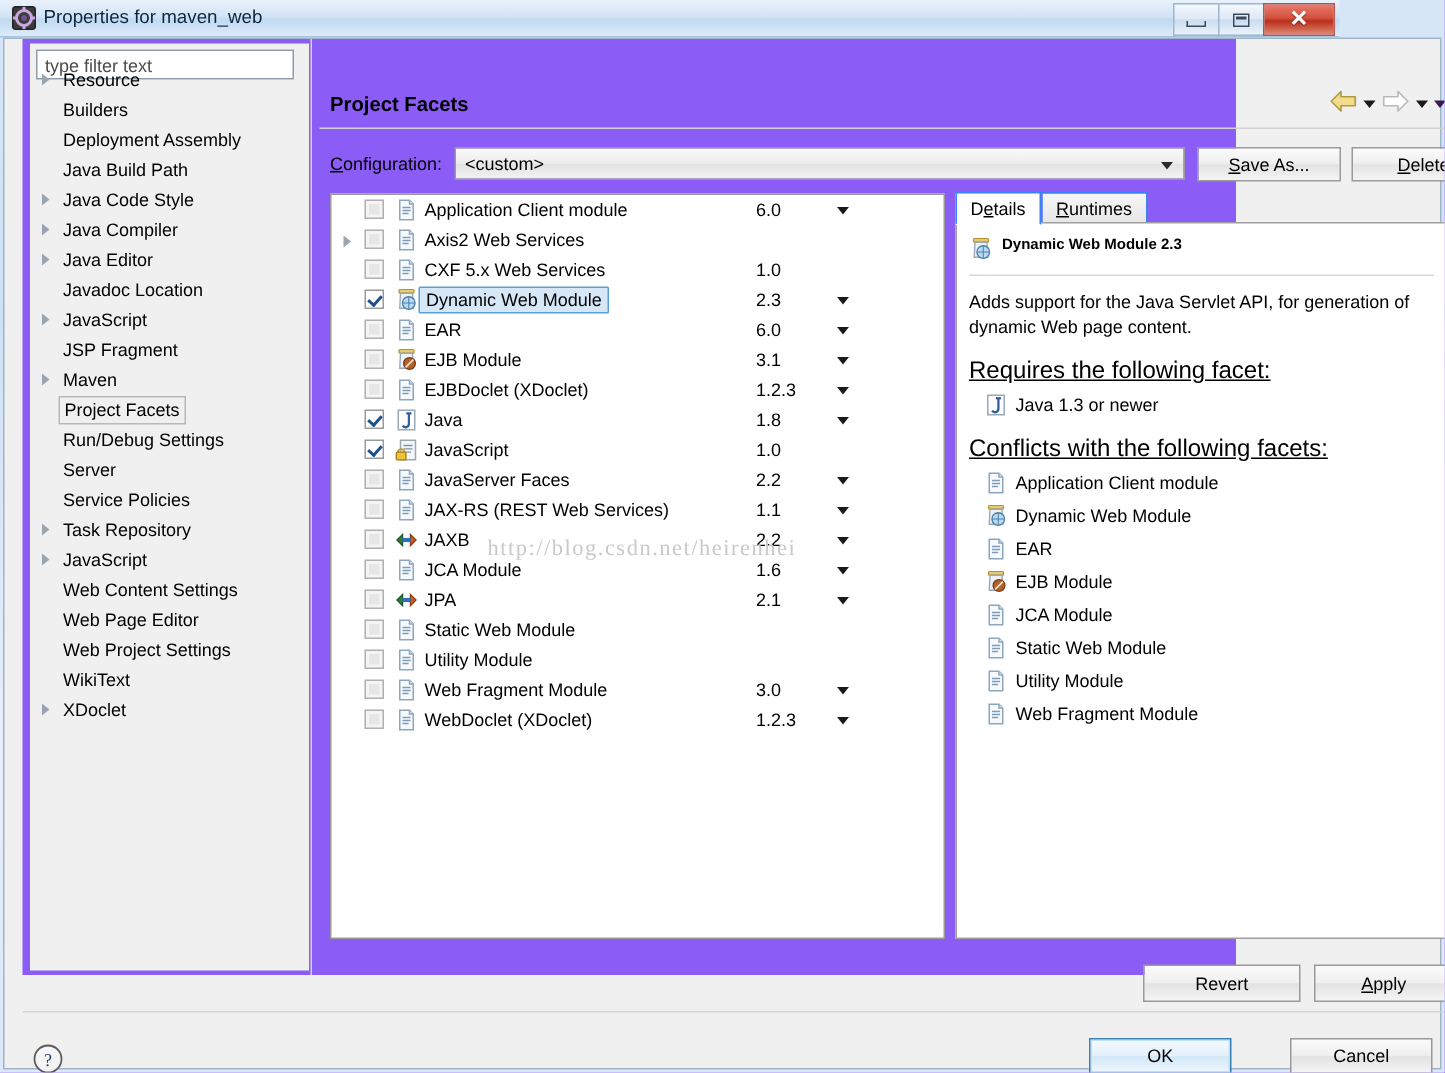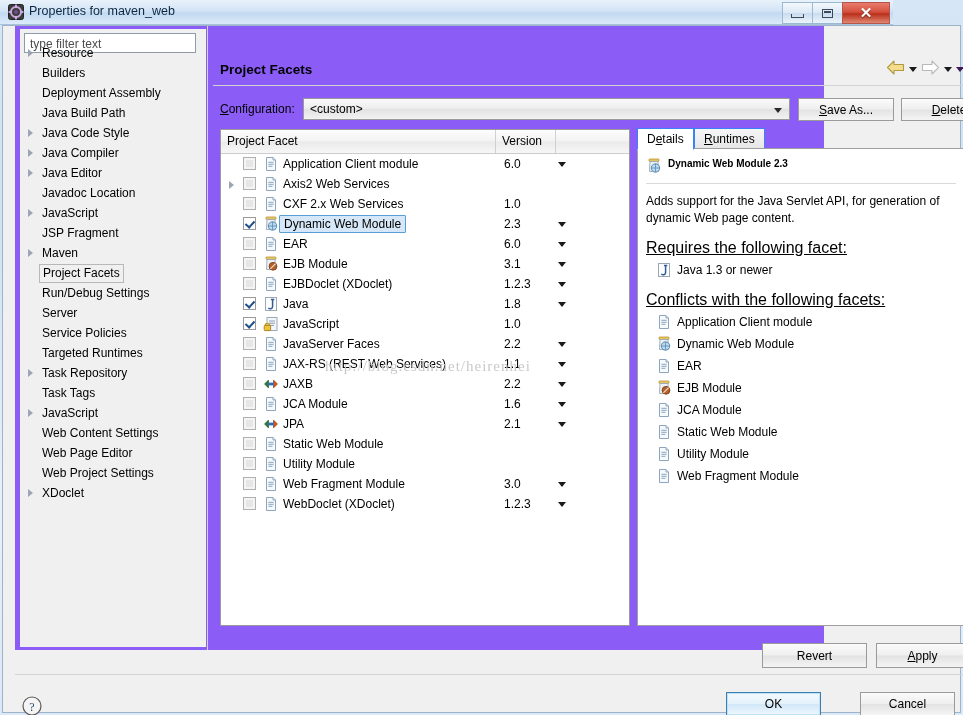--- a/index.html
+++ b/index.html
@@ -187,27 +187,26 @@
             <div class="tnode"><span class="arrow"></span><span class="lbl">Java Compiler</span></div>
             <div class="tnode"><span class="arrow"></span><span class="lbl">Java Editor</span></div>
             <div class="tnode"><span class="lbl">Javadoc Location</span></div>
             <div class="tnode"><span class="arrow"></span><span class="lbl">JavaScript</span></div>
             <div class="tnode"><span class="lbl">JSP Fragment</span></div>
             <div class="tnode"><span class="arrow"></span><span class="lbl">Maven</span></div>
             <div class="tnode sel"><span class="lbl">Project Facets</span></div>
             <div class="tnode"><span class="lbl">Run/Debug Settings</span></div>
             <div class="tnode"><span class="lbl">Server</span></div>
             <div class="tnode"><span class="lbl">Service Policies</span></div>
-            <div class="tnode"><span class="lbl">Targeted Runtimes</span></div>
             <div class="tnode"><span class="arrow"></span><span class="lbl">Task Repository</span></div>
-            <div class="tnode"><span class="lbl">Task Tags</span></div>
             <div class="tnode"><span class="arrow"></span><span class="lbl">JavaScript</span></div>
             <div class="tnode"><span class="lbl">Web Content Settings</span></div>
             <div class="tnode"><span class="lbl">Web Page Editor</span></div>
             <div class="tnode"><span class="lbl">Web Project Settings</span></div>
+            <div class="tnode"><span class="lbl">WikiText</span></div>
             <div class="tnode"><span class="arrow"></span><span class="lbl">XDoclet</span></div>
           </div>
       </div>
       <div class="divider-v"></div>
 
       <div class="rightpane">
 
         <div class="page-title">Project Facets</div>
 
         <div class="navarea">
@@ -236,25 +235,20 @@
           </div>
           <div class="btn btn-saveas">
             <span><u>S</u>ave As...</span>
           </div>
           <div class="btn btn-delete">
             <span><u>D</u>elete</span>
           </div>
         </div>
 
         <div class="table">
-          <div class="thead">
-            <div class="th c0">Project Facet</div>
-            <div class="th c1">Version</div>
-            <div class="th c2"></div>
-          </div>
           <div id="facet-rows">
               <div class="trow">
                 <span class="cb off"></span>
                 <span class="ficon"><svg width="16" height="16" viewBox="0 0 16 16">
                     <path d="M3.5 1.5 H10 L12.5 4 V14.5 H3.5 Z" fill="#f6fafd" stroke="#8ea6bd" stroke-width="1"></path>
                     <path d="M10 1.5 V4 H12.5" fill="#d9e6f2" stroke="#8ea6bd" stroke-width="1"></path>
                     <path d="M5.3 6.3 H10.7 M5.3 8.3 H10.7 M5.3 10.3 H9.4" stroke="#7f9bb5" stroke-width="0.9"></path>
                   </svg></span>
                 <span class="fname">Application Client module</span>
                 <span class="fver">6.0</span>
@@ -271,21 +265,21 @@
                 <span class="fname">Axis2 Web Services</span>
                 <span class="fver"></span>
               </div>
               <div class="trow">
                 <span class="cb off"></span>
                 <span class="ficon"><svg width="16" height="16" viewBox="0 0 16 16">
                     <path d="M3.5 1.5 H10 L12.5 4 V14.5 H3.5 Z" fill="#f6fafd" stroke="#8ea6bd" stroke-width="1"></path>
                     <path d="M10 1.5 V4 H12.5" fill="#d9e6f2" stroke="#8ea6bd" stroke-width="1"></path>
                     <path d="M5.3 6.3 H10.7 M5.3 8.3 H10.7 M5.3 10.3 H9.4" stroke="#7f9bb5" stroke-width="0.9"></path>
                   </svg></span>
-                <span class="fname">CXF 2.x Web Services</span>
+                <span class="fname">CXF 5.x Web Services</span>
                 <span class="fver">1.0</span>
               </div>
               <div class="trow sel">
                 <span class="cb on"></span>
                 <span class="ficon"><svg width="16" height="16" viewBox="0 0 16 16">
                     <rect x="3" y="1" width="10" height="2.4" rx="0.6" fill="#e9c96a" stroke="#b9922f" stroke-width="0.8"></rect>
                     <path d="M4 3.5 L12 3.5 L12.5 13.5 L3.5 13.5 Z" fill="#eef2f6" stroke="#9aa7b4" stroke-width="0.9"></path>
                     <circle cx="9.5" cy="10" r="4.2" fill="#bcd9ef" stroke="#4b82ad" stroke-width="0.9"></circle>
                     <path d="M5.3 10 H13.7 M9.5 5.8 V14.2" stroke="#4b82ad" stroke-width="0.7"></path>
                   </svg></span>

